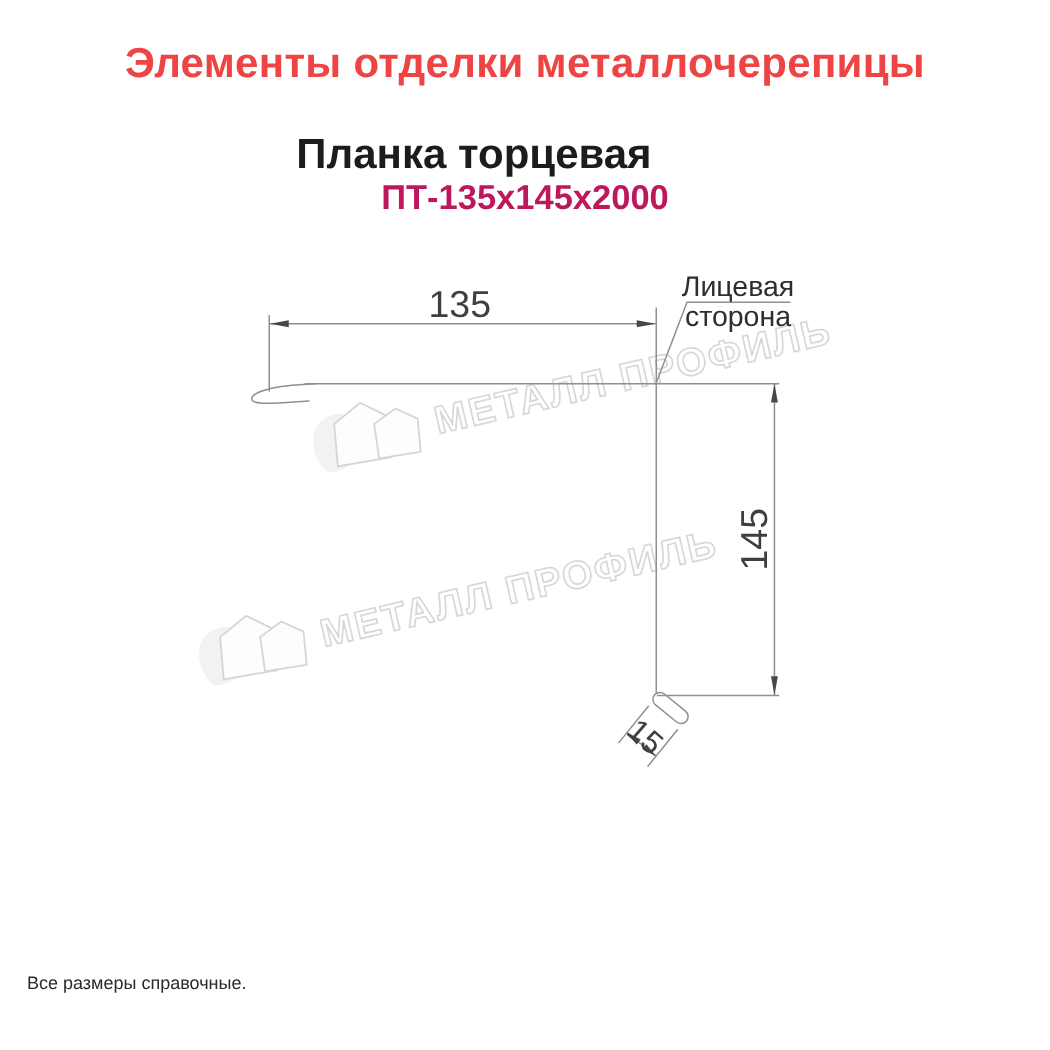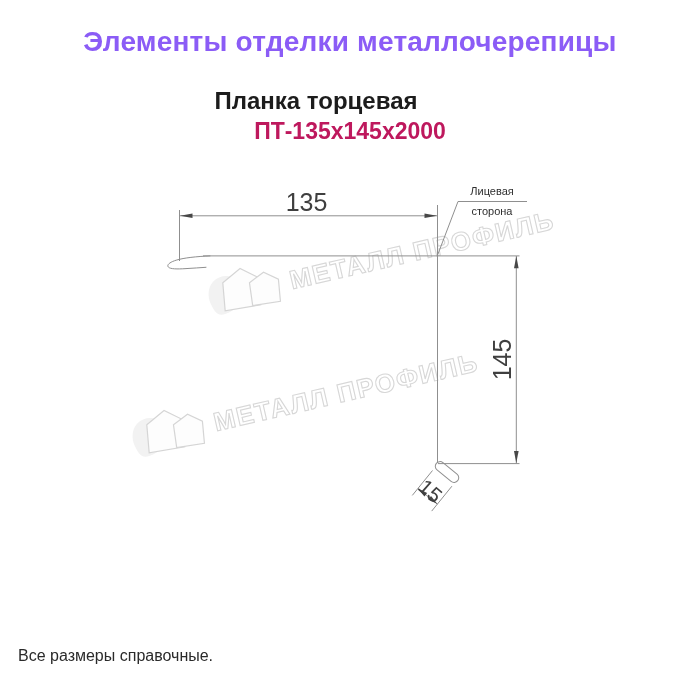--- a/index.html
+++ b/index.html
@@ -3,41 +3,41 @@
 <meta charset="utf-8">
 <style>
   * { margin:0; padding:0; box-sizing:border-box; }
   html,body { background:#fff; }
   .page {
     position:relative; width:700px; height:700px; background:#fff;
     font-family:"Liberation Sans", sans-serif; overflow:hidden;
   }
   .title {
     position:absolute; top:26px; left:0; width:700px;
-    text-align:center; font-size:28px; font-weight:bold; color:#8b5cf6;
+    text-align:center; font-size:28px; font-weight:bold; color:#ef4444;
     letter-spacing:0.2px;
   }
   .product-name {
     position:absolute; top:87px; left:0; width:632px;
-    text-align:center; font-size:24px; font-weight:bold; color:#1c1c1c;
+    text-align:center; font-size:28px; font-weight:bold; color:#1c1c1c;
   }
   .product-code {
     position:absolute; top:118px; left:0; width:700px;
     text-align:center; font-size:23px; font-weight:bold; color:#be185d;
   }
   .face-label {
     position:absolute; left:453px; top:183px; width:78px;
-    text-align:center; font-size:11px; color:#2e2e2e; line-height:17px;
+    text-align:center; font-size:19px; color:#2e2e2e; line-height:17px;
   }
   .face-label span { display:block; }
   .face-label .l2 { margin-top:3px; }
   .drawing-svg { position:absolute; left:0; top:0; }
   .footer-notes {
     position:absolute; left:18px; top:645px;
-    font-size:16px; color:#2a2a2a; line-height:21px;
+    font-size:12px; color:#2a2a2a; line-height:21px;
   }
   svg text { font-family:"Liberation Sans", sans-serif; }
   .dim-text { font-size:25px; fill:#3f3f3f; }
   .dim-text-small { font-size:21px; fill:#3f3f3f; }
   .wm-text {
     font-size:26px; font-weight:bold; letter-spacing:1.5px;
     fill:none; stroke:#d7d7d7; stroke-width:1.1px;
   }
   .thin-line { stroke:#8f8f8f; stroke-width:1; fill:none; }
   .arrow { fill:#474747; stroke:none; }

